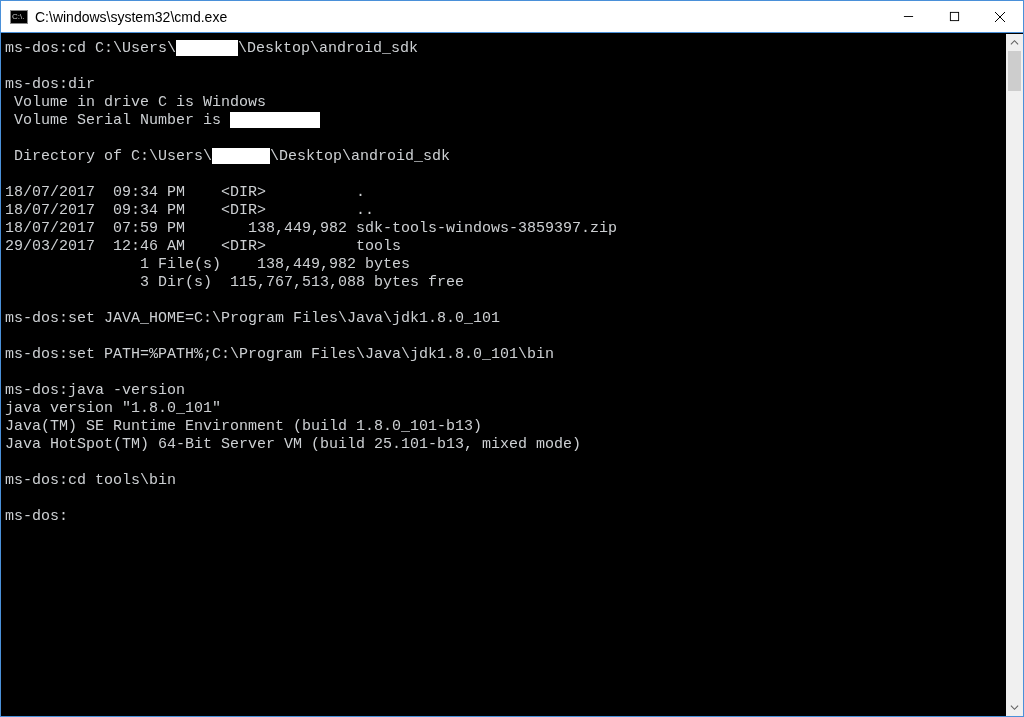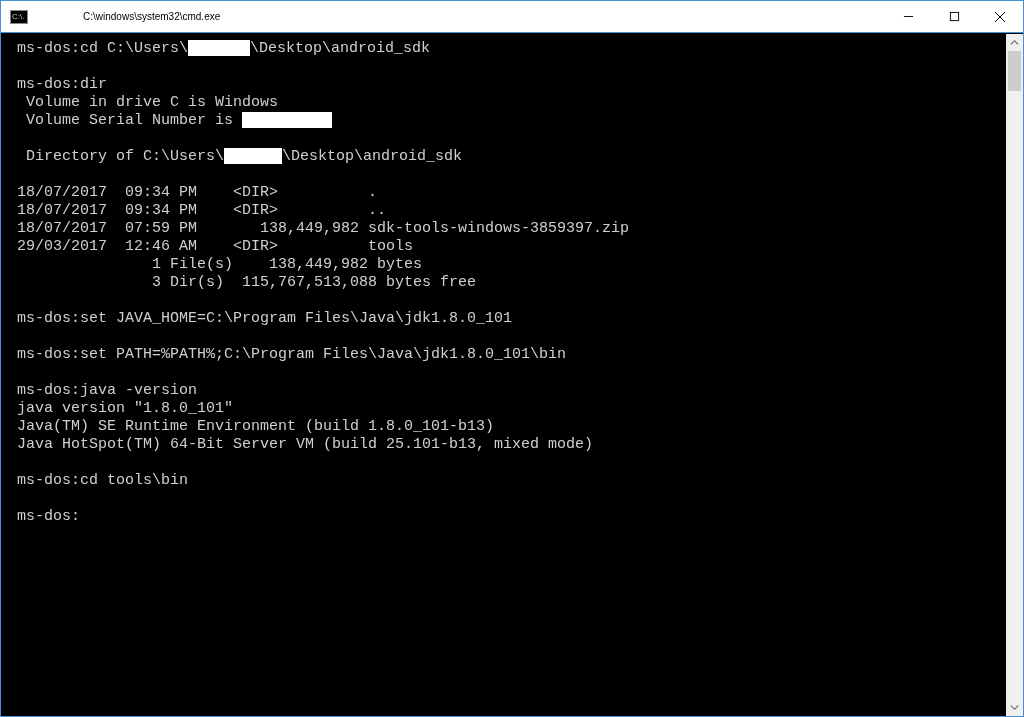--- a/index.html
+++ b/index.html
@@ -31,24 +31,23 @@
   .titlebar .icon-slot .cmd-icon {
     width: 18px; height: 14px;
     background: #000;
     border: 1px solid #888;
     position: relative;
     font-size: 8px; line-height: 12px;
     color: #ccc; text-align: left;
     padding-left: 1px;
   }
   .titlebar .title {
-    font-size: 10px;
+    font-size: 14px;
     color: #000;
     flex: 0 0 auto;
-    margin-left: 48px;
   }
   .titlebar .spacer { flex: 1 1 auto; }
   .titlebar .win-btns { display: flex; height: 100%; }
   .titlebar .win-btn {
     width: 46px; height: 100%;
     display: flex; align-items: center; justify-content: center;
     font-size: 12px; color: #000;
   }
   .titlebar .win-btn svg { stroke: #000; stroke-width: 1; fill: none; }
   .terminal-wrap {
@@ -61,21 +60,21 @@
     position: absolute;
     left: 0; right: 17px; top: 0; bottom: 0;
     padding: 6px 0 0 4px;
     font-family: Consolas, "Courier New", monospace;
     font-size: 15px;
     line-height: 18px;
     color: #cdd0d3;
     white-space: pre;
     overflow: hidden;
   }
-  .terminal .line { display: block; min-height: 18px; margin-left: 12px; }
+  .terminal .line { display: block; min-height: 18px; }
   .terminal .line span { vertical-align: top; }
   .redact {
     display: inline-block;
     background: #fff;
     height: 16px;
     vertical-align: -2px;
   }
   .scrollbar {
     position: absolute;
     right: 0; top: 0; bottom: 0;

